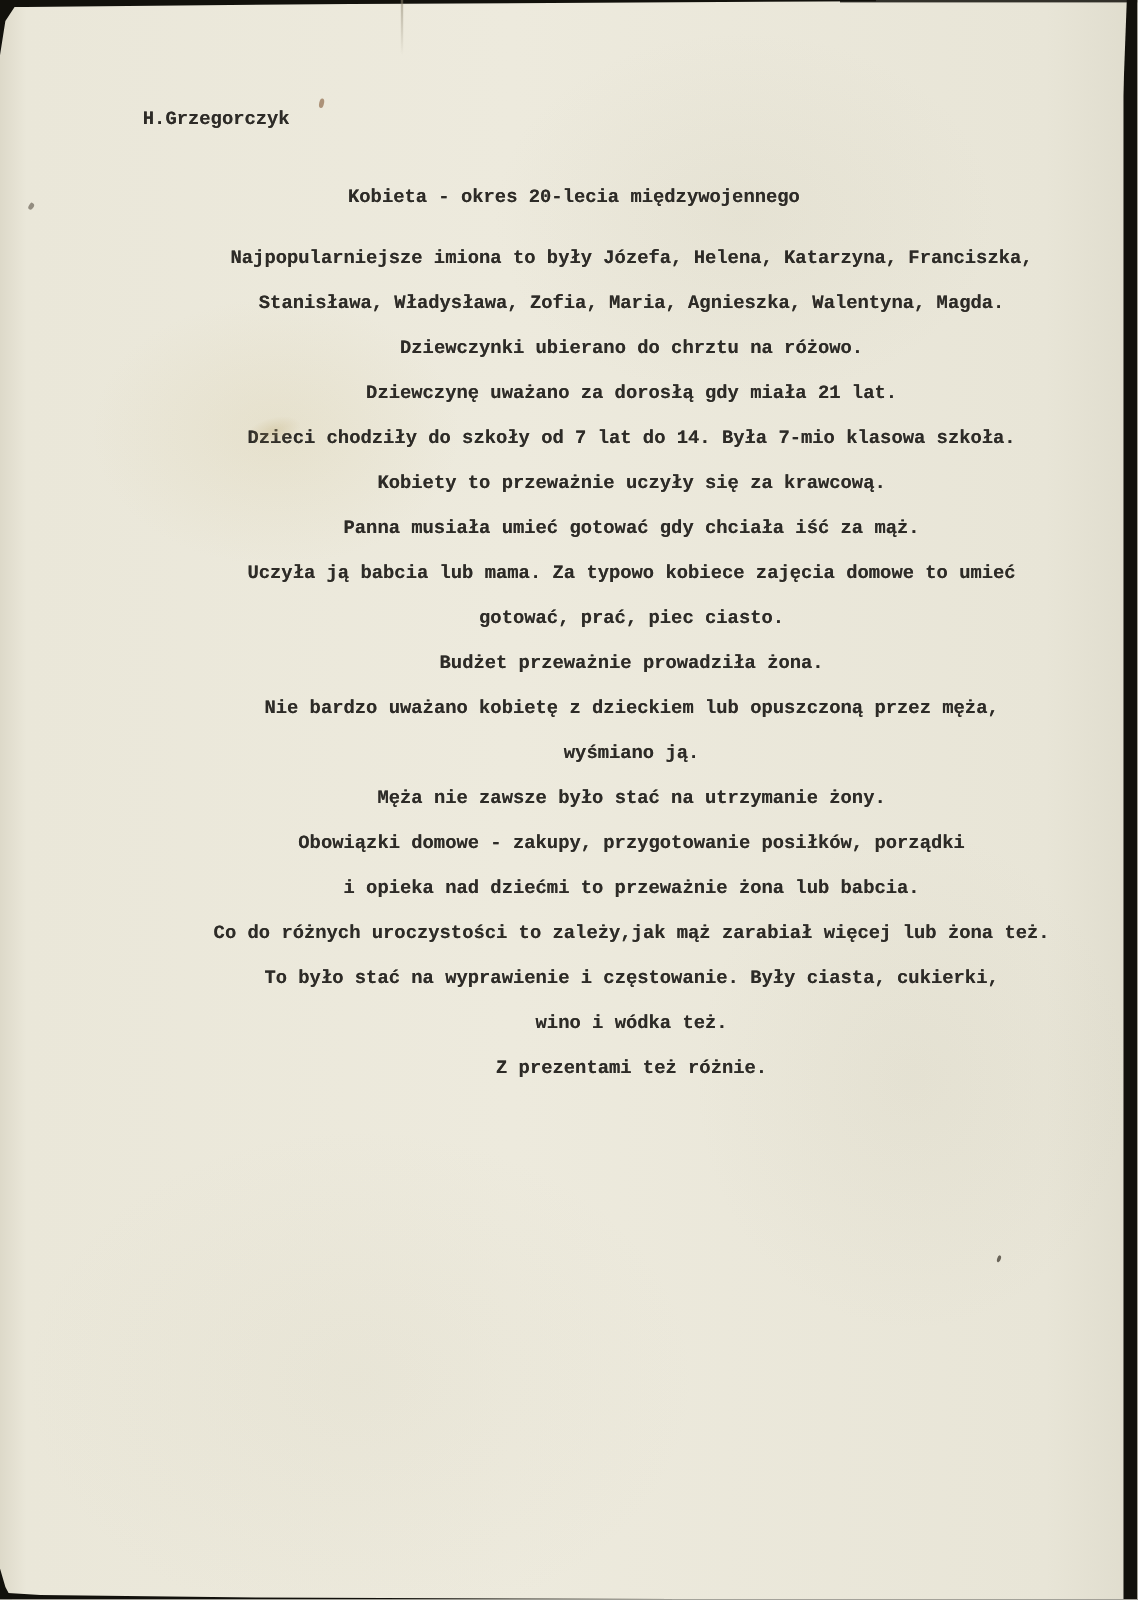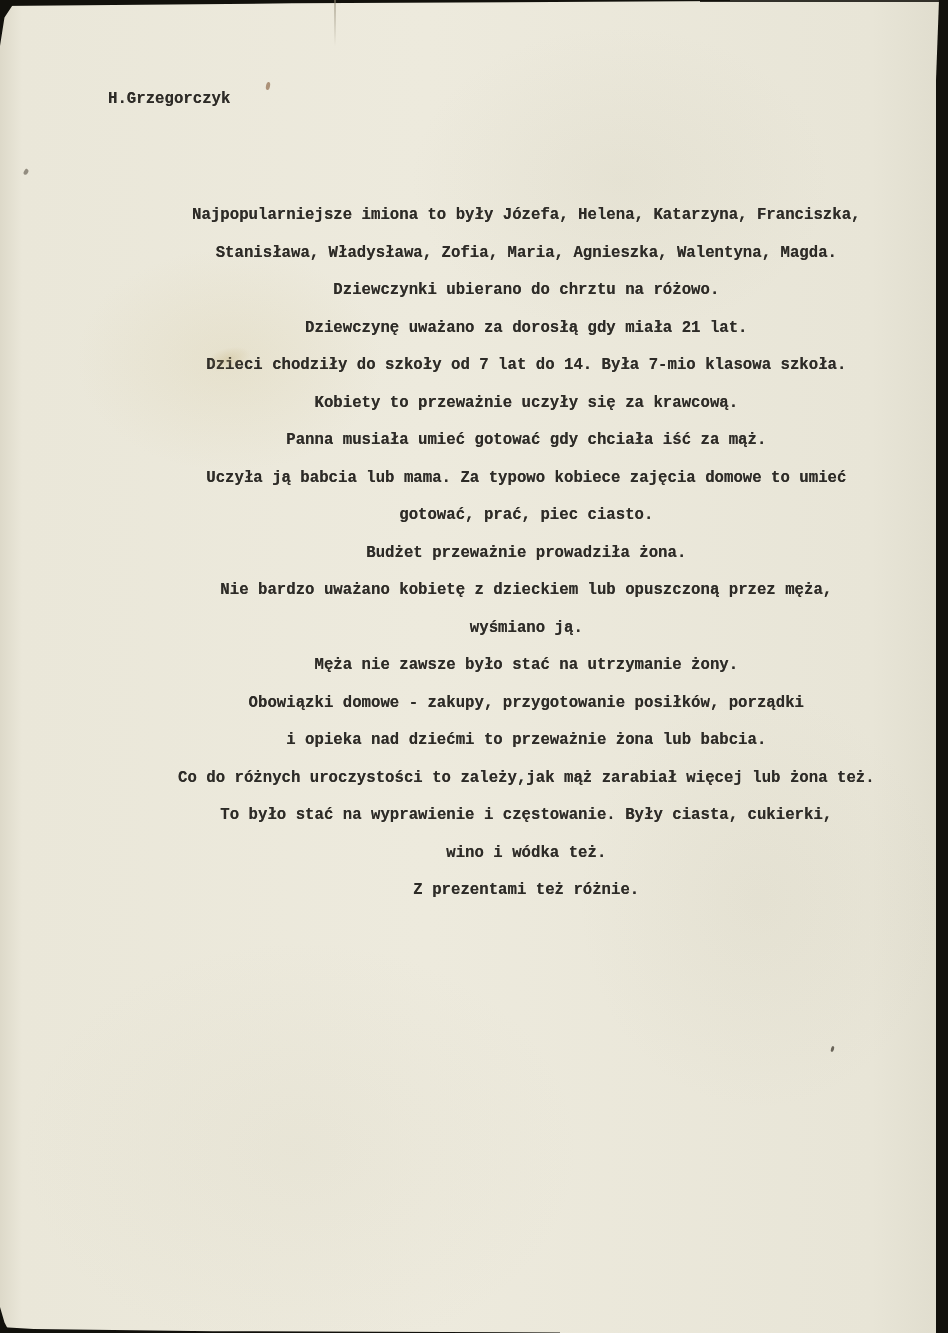--- a/index.html
+++ b/index.html
@@ -29,21 +29,21 @@
   }
   .text{
     position:absolute;
     color:var(--ink);
     font-weight:bold;
     font-size:15.7px;
     letter-spacing:0;
     white-space:pre;
     text-shadow:0 0 0.4px rgba(45,43,39,0.7);
   }
-  .author{top:89px;left:108px;line-height:20px;text-align:right;}
+  .author{top:89px;left:119px;line-height:20px;text-align:right;}
   .title{top:154px;left:290px;line-height:20px;}
   .body{top:197px;left:178px;}
   .body .line{line-height:37.5px;height:37.5px;text-align:center;}
   
   .edge{position:absolute;background:var(--scan_edge);}
   .edge-top{
     top:0;left:0;width:730px;height:6px;
     clip-path:polygon(0 0,100% 0,100% 18%,40% 55%,0 100%);
   }
   .edge-top-right{top:0;left:700px;width:248px;height:2px;opacity:.85;}
@@ -82,20 +82,21 @@
     transform:rotate(-15deg);
   }
 </style>
 </head>
 <body>
 
 <div class="scan">
   <div class="paper"></div>
 
   <div class="text author">H.Grzegorczyk</div>
+  <div class="text title">Kobieta - okres 20-lecia międzywojennego</div>
   <div class="text body"><div class="line">Najpopularniejsze imiona to były Józefa, Helena, Katarzyna, Franciszka,</div><div class="line">Stanisława, Władysława, Zofia, Maria, Agnieszka, Walentyna, Magda.</div><div class="line">Dziewczynki ubierano do chrztu na różowo.</div><div class="line">Dziewczynę uważano za dorosłą gdy miała 21 lat.</div><div class="line">Dzieci chodziły do szkoły od 7 lat do 14. Była 7-mio klasowa szkoła.</div><div class="line">Kobiety to przeważnie uczyły się za krawcową.</div><div class="line">Panna musiała umieć gotować gdy chciała iść za mąż.</div><div class="line">Uczyła ją babcia lub mama. Za typowo kobiece zajęcia domowe to umieć</div><div class="line">gotować, prać, piec ciasto.</div><div class="line">Budżet przeważnie prowadziła żona.</div><div class="line">Nie bardzo uważano kobietę z dzieckiem lub opuszczoną przez męża,</div><div class="line">wyśmiano ją.</div><div class="line">Męża nie zawsze było stać na utrzymanie żony.</div><div class="line">Obowiązki domowe - zakupy, przygotowanie posiłków, porządki</div><div class="line">i opieka nad dziećmi to przeważnie żona lub babcia.</div><div class="line">Co do różnych uroczystości to zależy,jak mąż zarabiał więcej lub żona też.</div><div class="line">To było stać na wyprawienie i częstowanie. Były ciasta, cukierki,</div><div class="line">wino i wódka też.</div><div class="line">Z prezentami też różnie.</div></div>
 
   <div class="edge edge-top"></div>
   <div class="edge edge-top-right"></div>
   <div class="edge corner-tl"></div>
   <div class="edge-right-soft"></div>
   <div class="edge edge-right"></div>
   <div class="edge edge-bottom"></div>
   <div class="edge corner-bl"></div>
 

